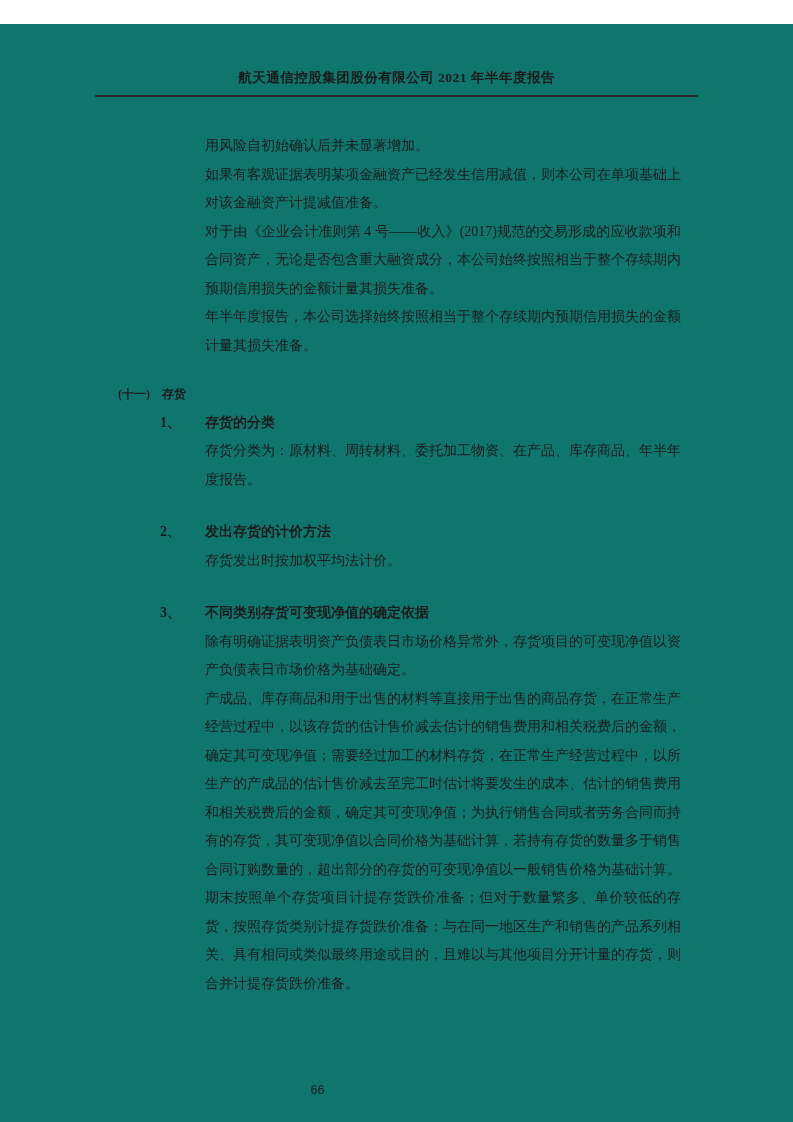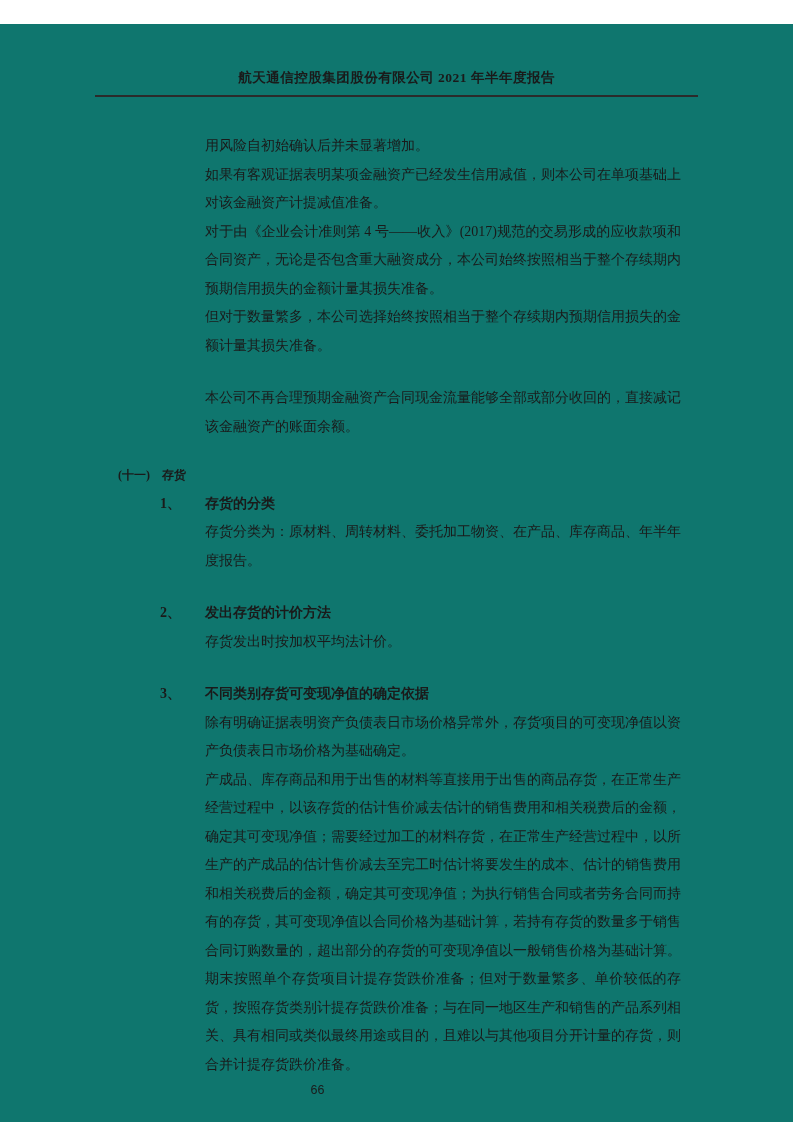--- a/index.html
+++ b/index.html
@@ -102,23 +102,22 @@
   </header>
 
   <main class="content">
 
     <p class="para">用风险自初始确认后并未显著增加。</p>
 
     <p class="para">如果有客观证据表明某项金融资产已经发生信用减值，则本公司在单项基础上对该金融资产计提减值准备。</p>
 
     <p class="para">对于由《企业会计准则第 4 号——收入》(2017)规范的交易形成的应收款项和合同资产，无论是否包含重大融资成分，本公司始终按照相当于整个存续期内预期信用损失的金额计量其损失准备。</p>
 
-    <p class="para">但对于数量繁多，本公司选择始终按照相当于整个存续期内预期信用损失的金额计量其损失准备。</p>
+    <p class="para">年半年度报告，本公司选择始终按照相当于整个存续期内预期信用损失的金额计量其损失准备。</p>
 
-    <p class="para gap-before">本公司不再合理预期金融资产合同现金流量能够全部或部分收回的，直接减记该金融资产的账面余额。</p>
 
     <div class="section-heading">
       <span class="section-label">(十一)</span><span class="section-title">存货</span>
     </div>
 
     <div class="item">
       <div class="item-heading">
         <span class="item-num">1、</span><span class="item-title">存货的分类</span>
       </div>
       <p class="para">存货分类为：原材料、周转材料、委托加工物资、在产品、库存商品、年半年度报告。</p>

